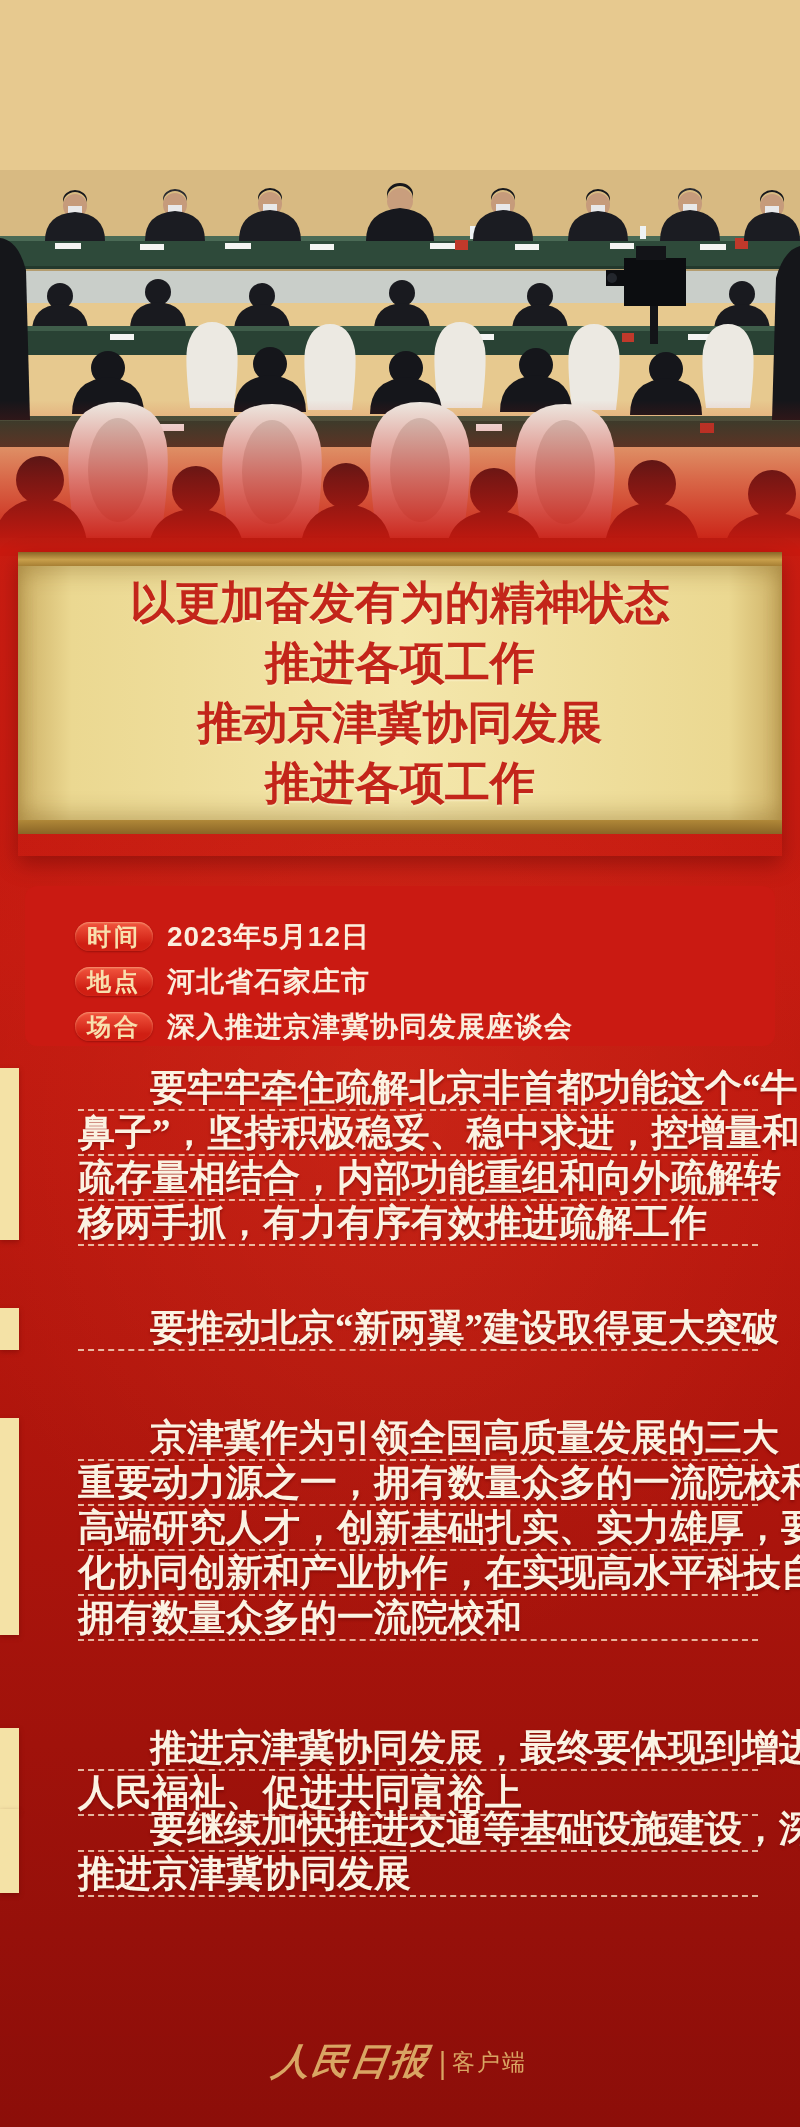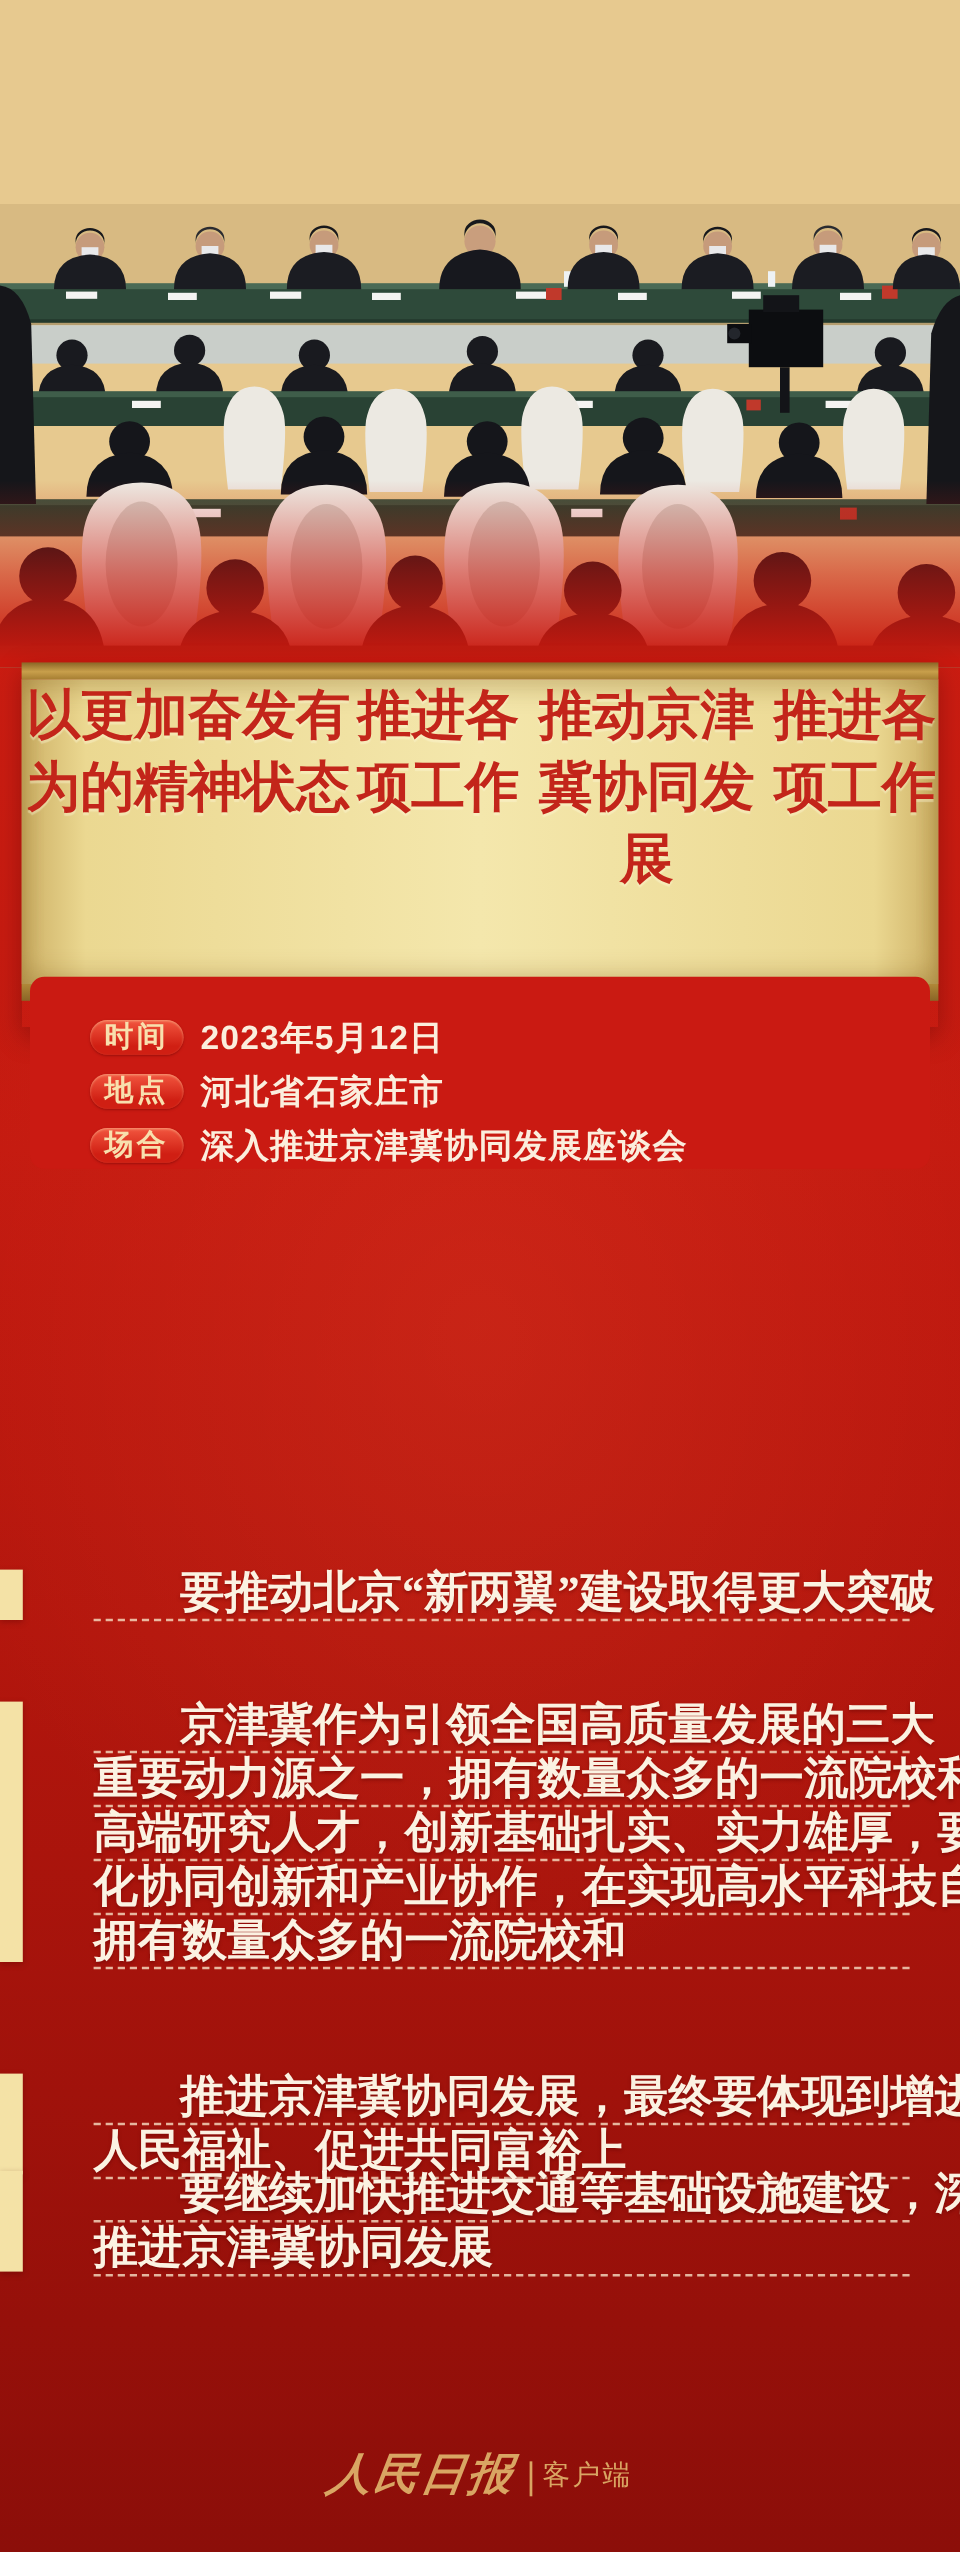--- a/index.html
+++ b/index.html
@@ -28,30 +28,30 @@
   .banner{
     position:absolute;left:18px;top:552px;width:764px;height:304px;
     box-shadow:0 8px 20px rgba(60,0,0,0.35);
   }
   .banner .band{height:14px;background:linear-gradient(180deg,#8a6526,#c89f4b 55%,#a77f33);}
   .banner .band.bottom{background:linear-gradient(180deg,#b08838,#8a6526);}
   .banner .body{
     height:254px;
     background:linear-gradient(90deg,#cdb065 0%,#ebd891 7%,#f4e7ac 50%,#ebd891 93%,#cdb065 100%);
     box-shadow:inset 0 10px 18px rgba(120,85,20,0.25), inset 0 -10px 18px rgba(120,85,20,0.25);
-    display:flex;flex-direction:row;justify-content:center;
+    display:flex;flex-direction:column;justify-content:center;
   }
   .banner .t-line{
     text-align:center;font-weight:bold;font-size:45px;line-height:60px;height:60px;
     color:#c3251a;letter-spacing:0;
     text-shadow:0 2px 1px rgba(255,250,220,0.4);
   }
   
   .info-panel{
-    position:absolute;left:25px;top:814px;width:750px;height:160px;
+    position:absolute;left:25px;top:886px;width:750px;height:160px;
     background:#ca1a12;border-radius:12px;padding-top:28px;box-sizing:border-box;
   }
   .info-row{display:flex;align-items:center;height:45px;padding-left:50px;}
   .badge{
     width:78px;height:29px;border-radius:15px;flex:0 0 auto;
     background:linear-gradient(180deg,#f2563f,#d01f13 75%);
     box-shadow:inset 0 1px 2px rgba(255,230,180,0.45), 0 1px 2px rgba(90,0,0,0.4);
     color:#f8e0ae;font-weight:bold;font-size:24px;line-height:29px;text-align:center;letter-spacing:3px;
     font-family:"Liberation Sans","DejaVu Sans",sans-serif;
   }
@@ -290,20 +290,27 @@
     <div class="info-row">
       <span class="badge">地点</span>
       <span class="info-val">河北省石家庄市</span>
     </div>
     <div class="info-row">
       <span class="badge">场合</span>
       <span class="info-val">深入推进京津冀协同发展座谈会</span>
     </div>
   </div>
 
+  <div class="quote" style="top:1066px">
+    <div class="tab" style="height:172px"></div>
+    <div class="qline first">要牢牢牵住疏解北京非首都功能这个“牛</div>
+    <div class="qline">鼻子”，坚持积极稳妥、稳中求进，控增量和</div>
+    <div class="qline">疏存量相结合，内部功能重组和向外疏解转</div>
+    <div class="qline">移两手抓，有力有序有效推进疏解工作</div>
+  </div>
 
   <div class="quote" style="top:1306px">
     <div class="tab" style="height:42px"></div>
     <div class="qline first">要推动北京“新两翼”建设取得更大突破</div>
   </div>
 
   <div class="quote" style="top:1416px">
     <div class="tab" style="height:217px"></div>
     <div class="qline first">京津冀作为引领全国高质量发展的三大</div>
     <div class="qline">重要动力源之一，拥有数量众多的一流院校和</div>

